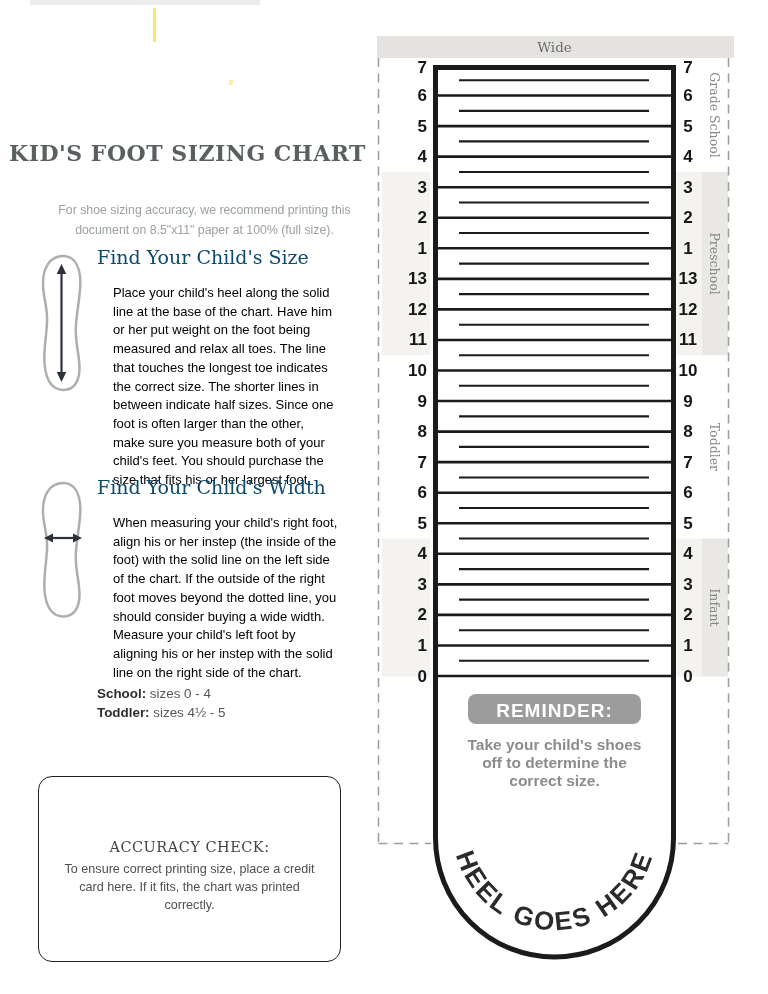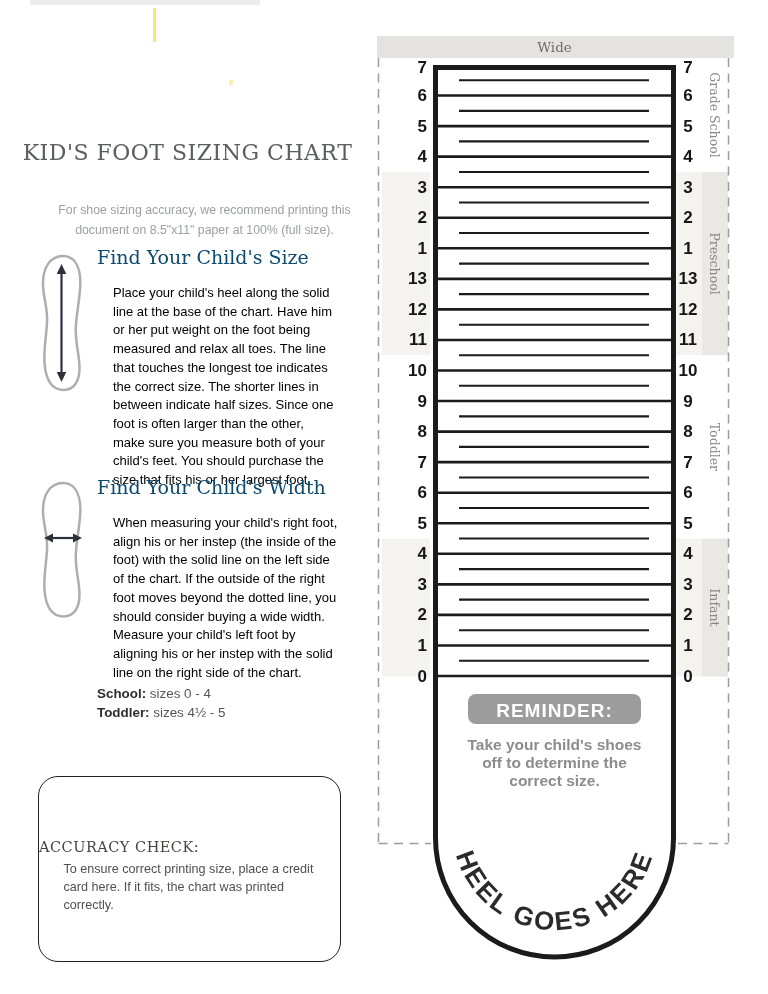--- a/index.html
+++ b/index.html
@@ -7,43 +7,43 @@
         font-family:"Liberation Sans",sans-serif;}
   
   .artifact{position:absolute;}
   .a-smudge{left:30px;top:0;width:230px;height:5px;background:#ececea;}
   .a-line{left:153px;top:8px;width:3px;height:34px;background:#f3e03d;opacity:.75;}
   .a-dot{left:229px;top:80px;width:4px;height:5px;background:#f3e03d;opacity:.45;}
 
   .left-col{position:absolute;left:0;top:0;width:375px;height:994px;}
 
   .title{position:absolute;left:0;top:140px;width:375px;margin:0;text-align:center;
-         font-family:"DejaVu Serif",serif;font-weight:400;font-size:22px;
+         font-family:"DejaVu Serif",serif;font-weight:700;font-size:22px;
          letter-spacing:.5px;color:#5a605e;}
   .subtitle{position:absolute;left:0;top:184px;width:375px;margin:17px;text-align:center;
             font-size:12.3px;line-height:1.6;color:#9ba19e;}
   .subtitle span{display:block;}
 
   .instruction{position:absolute;left:0;width:375px;}
   .sec-size{top:246px;}
   .sec-width{top:476px;}
   .foot-icon{position:absolute;left:34px;top:6px;}
   .sec-width .foot-icon{top:4px;}
   .instr-text{position:absolute;left:97px;top:0;width:258px;}
   .instr-text h2{margin:0 0 7px 0;font-family:"DejaVu Serif",serif;font-weight:400;
                  font-size:19px;color:#0c4a6e;}
   .instr-text p{margin:16px;font-size:13px;line-height:1.44;color:#000000;}
 
   .ranges{position:absolute;left:97px;top:684px;width:260px;font-size:13.4px;
           line-height:19px;color:#565656;}
   .ranges b{color:#2e2e2e;}
 
   .accuracy-box{position:absolute;left:38px;top:776px;width:303px;height:186px;
-                border:1.5px solid #202020;border-radius:20px;box-sizing:border-box;
-                text-align:left;}
+                border:1.5px solid #202020;border-radius:14px;box-sizing:border-box;
+                text-align:center;}
   .accuracy-box h3{margin:62px 0 6px 0;font-family:"DejaVu Serif",serif;font-weight:400;
                    font-size:14.5px;letter-spacing:.5px;color:#41463f;}
   .accuracy-box p{margin:0 auto;width:252px;font-size:12.6px;line-height:1.42;color:#4f4f4f;}
 
   .ruler-svg{position:absolute;left:0;top:0;}
 </style>
 </head>
 <body>
 
 <div class="page">

